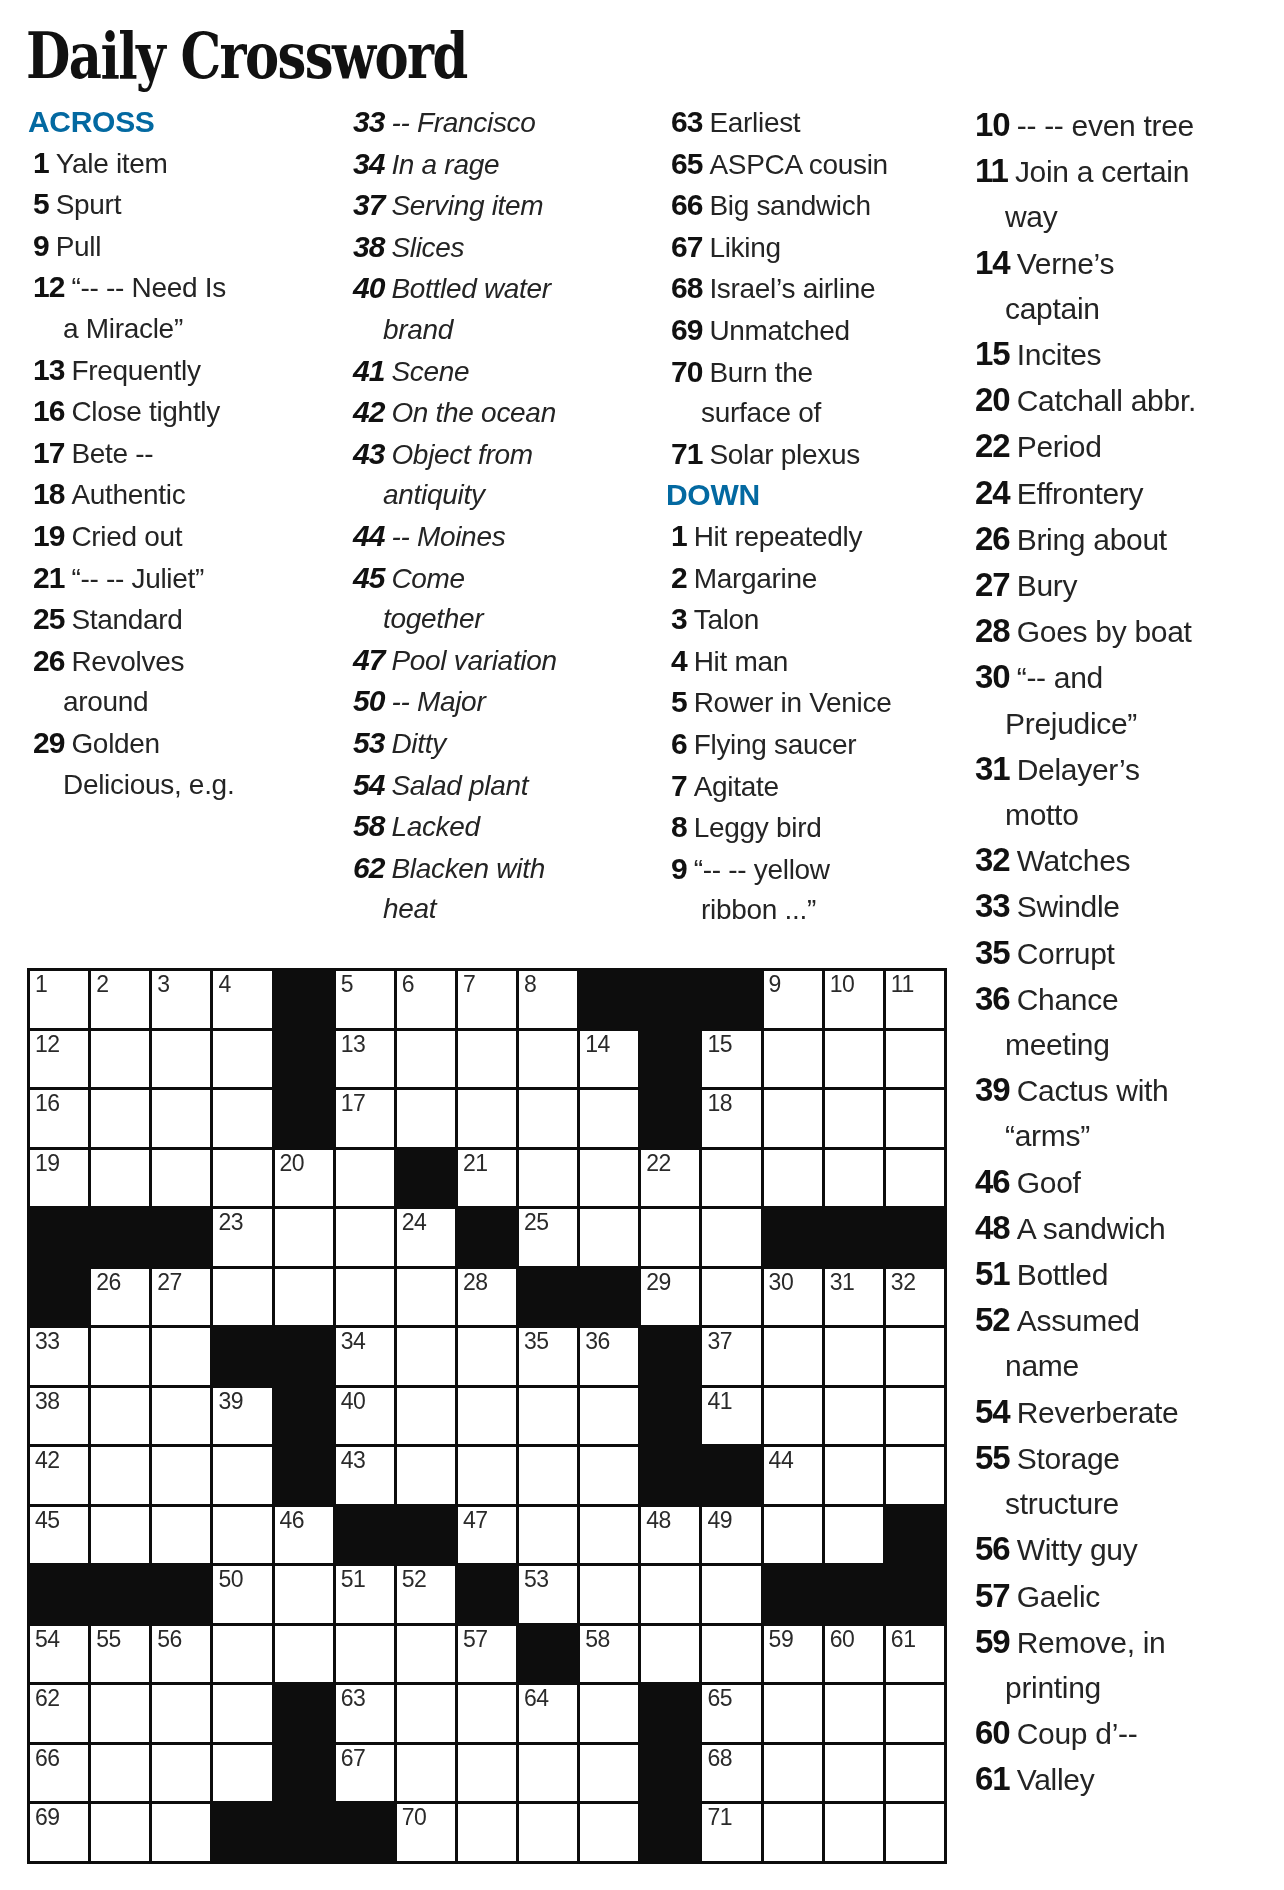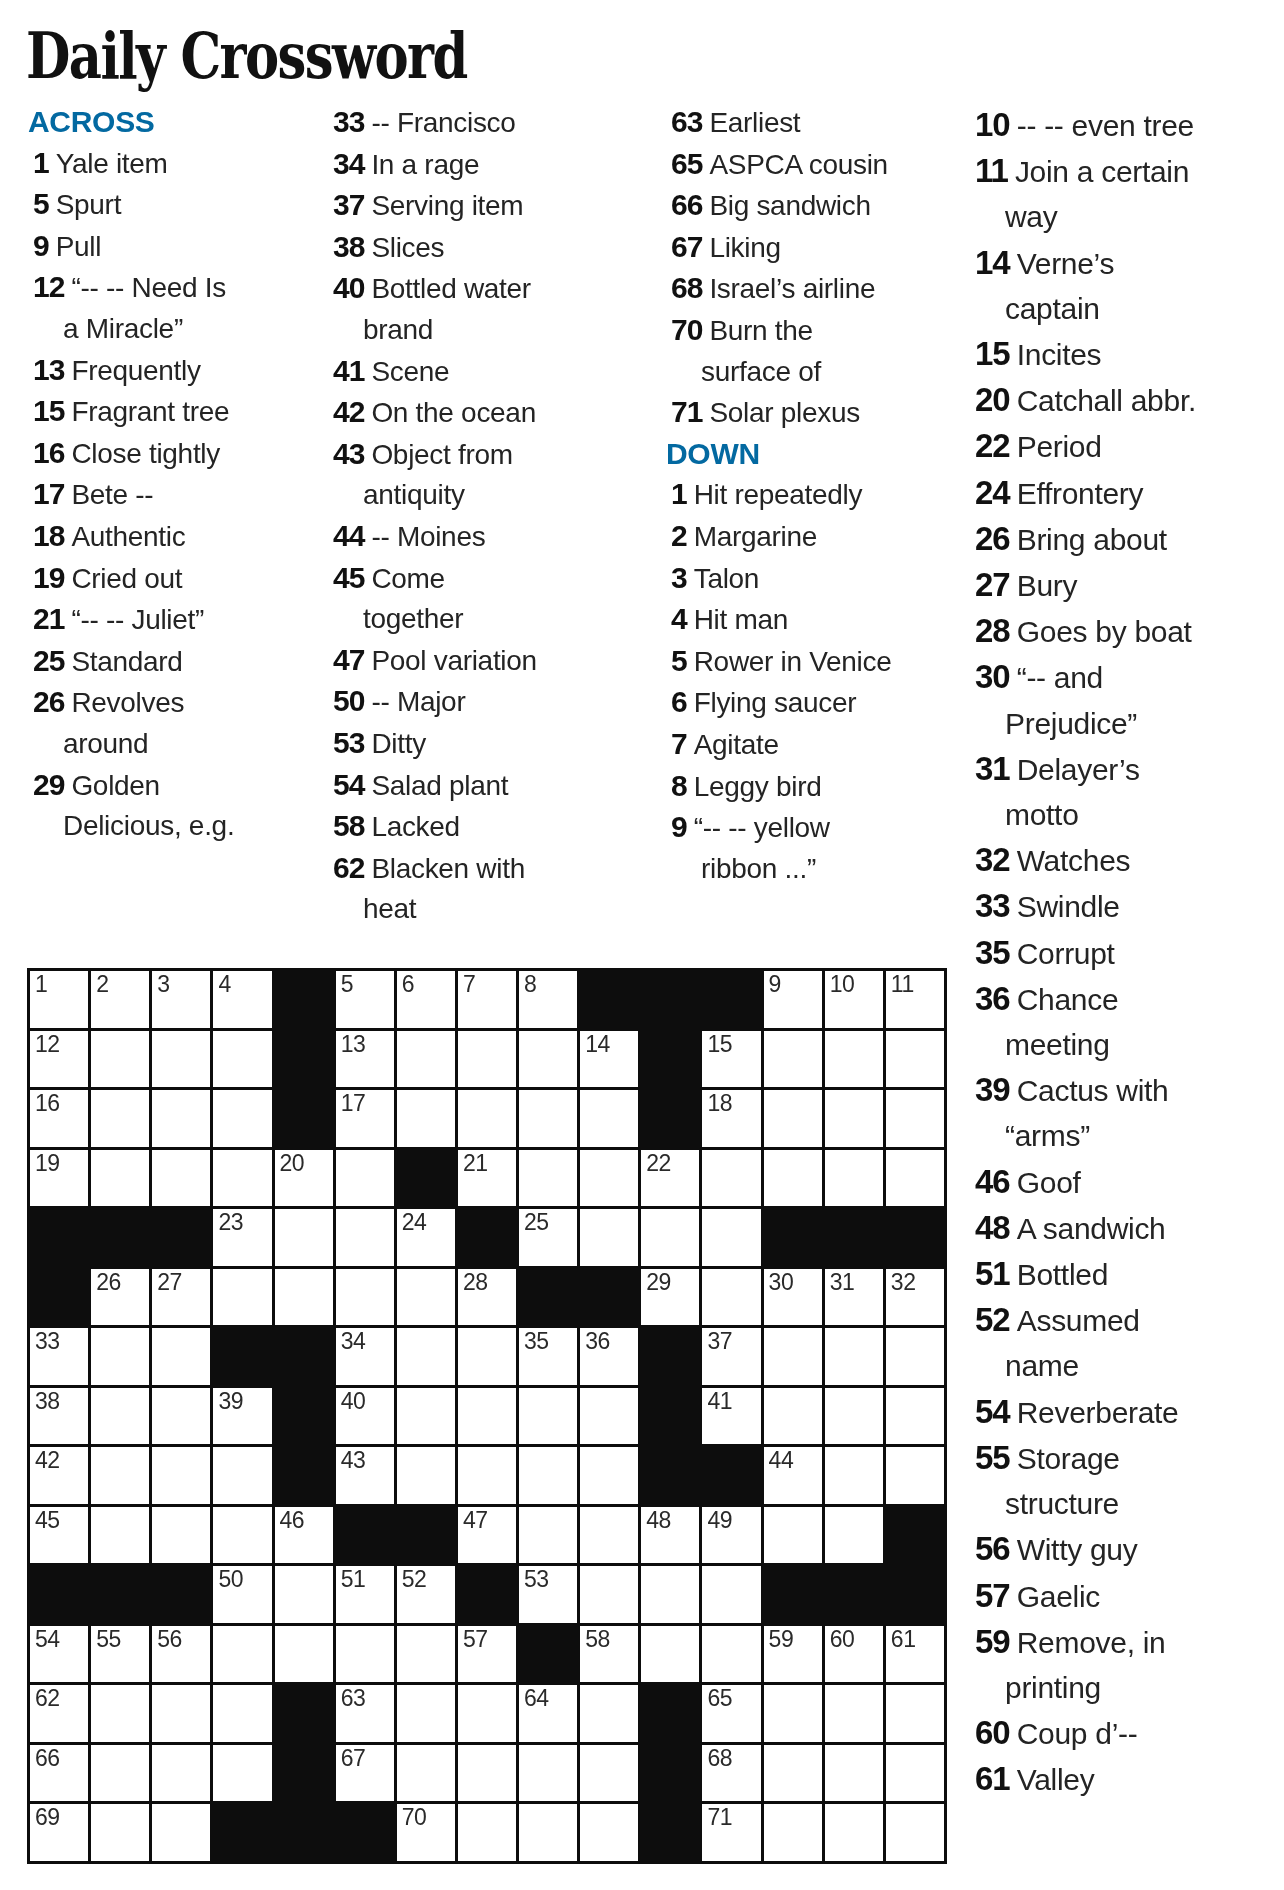--- a/index.html
+++ b/index.html
@@ -7,21 +7,21 @@
        font-family:"Liberation Sans",sans-serif;color:#242424;}
 
   .title{position:absolute;left:26px;top:18px;margin:0;
          font-family:"DejaVu Serif",serif;font-weight:bold;font-size:64px;
          color:#111;letter-spacing:-2px;white-space:nowrap;
          transform:scaleX(0.80);transform-origin:left top;}
 
   .col{position:absolute;top:102px;font-size:28px;line-height:40.6px;
        letter-spacing:-0.3px;}
   .col1{left:28px;width:310px;}
-  .col2{left:328px;width:292px;}
+  .col2{left:348px;width:292px;font-style:italic;}
   .col3{left:666px;width:312px;}
   .col4{left:970px;width:308px;font-size:30px;line-height:45.2px;}
 
   .clue-header{font-weight:bold;color:#0369a1;font-size:30px;}
 
   .clue{margin-left:5px;padding-left:30px;text-indent:-30px;}
   .clue .num{font-weight:bold;color:#111;margin-right:7px;font-size:30px;
              letter-spacing:-1px;text-indent:0;}
   .col4 .clue .num{font-size:33px;}
   .clue .txt{white-space:pre-line;}
@@ -42,21 +42,20 @@
 
 <div id="clues">
     <div class="col col1">
       <div class="clue-header">ACROSS</div>
       <div class="clue"><span class="num">1</span><span class="txt">Yale item</span></div>
       <div class="clue"><span class="num">5</span><span class="txt">Spurt</span></div>
       <div class="clue"><span class="num">9</span><span class="txt">Pull</span></div>
       <div class="clue"><span class="num">12</span><span class="txt">“-- -- Need Is
 a Miracle”</span></div>
       <div class="clue"><span class="num">13</span><span class="txt">Frequently</span></div>
-      <div class="clue"><span class="num">15</span><span class="txt">Fragrant tree</span></div>
       <div class="clue"><span class="num">16</span><span class="txt">Close tightly</span></div>
       <div class="clue"><span class="num">17</span><span class="txt">Bete --</span></div>
       <div class="clue"><span class="num">18</span><span class="txt">Authentic</span></div>
       <div class="clue"><span class="num">19</span><span class="txt">Cried out</span></div>
       <div class="clue"><span class="num">21</span><span class="txt">“-- -- Juliet”</span></div>
       <div class="clue"><span class="num">25</span><span class="txt">Standard</span></div>
       <div class="clue"><span class="num">26</span><span class="txt">Revolves
 around</span></div>
       <div class="clue"><span class="num">29</span><span class="txt">Golden
 Delicious, e.g.</span></div>
@@ -82,20 +81,21 @@
       <div class="clue"><span class="num">58</span><span class="txt">Lacked</span></div>
       <div class="clue"><span class="num">62</span><span class="txt">Blacken with
 heat</span></div>
     </div>
     <div class="col col3">
       <div class="clue"><span class="num">63</span><span class="txt">Earliest</span></div>
       <div class="clue"><span class="num">65</span><span class="txt">ASPCA cousin</span></div>
       <div class="clue"><span class="num">66</span><span class="txt">Big sandwich</span></div>
       <div class="clue"><span class="num">67</span><span class="txt">Liking</span></div>
       <div class="clue"><span class="num">68</span><span class="txt">Israel’s airline</span></div>
+      <div class="clue"><span class="num">69</span><span class="txt">Unmatched</span></div>
       <div class="clue"><span class="num">70</span><span class="txt">Burn the
 surface of</span></div>
       <div class="clue"><span class="num">71</span><span class="txt">Solar plexus</span></div>
       <div class="clue-header">DOWN</div>
       <div class="clue"><span class="num">1</span><span class="txt">Hit repeatedly</span></div>
       <div class="clue"><span class="num">2</span><span class="txt">Margarine</span></div>
       <div class="clue"><span class="num">3</span><span class="txt">Talon</span></div>
       <div class="clue"><span class="num">4</span><span class="txt">Hit man</span></div>
       <div class="clue"><span class="num">5</span><span class="txt">Rower in Venice</span></div>
       <div class="clue"><span class="num">6</span><span class="txt">Flying saucer</span></div>

